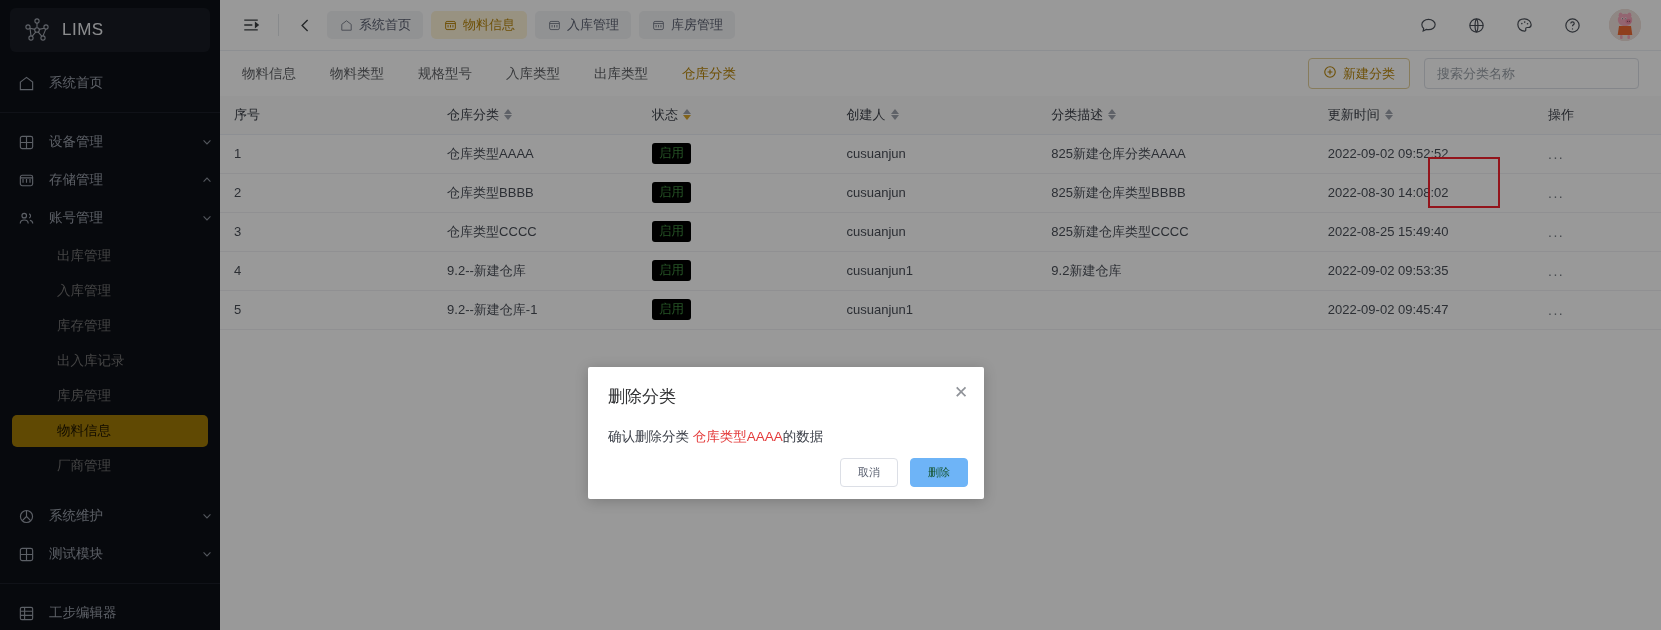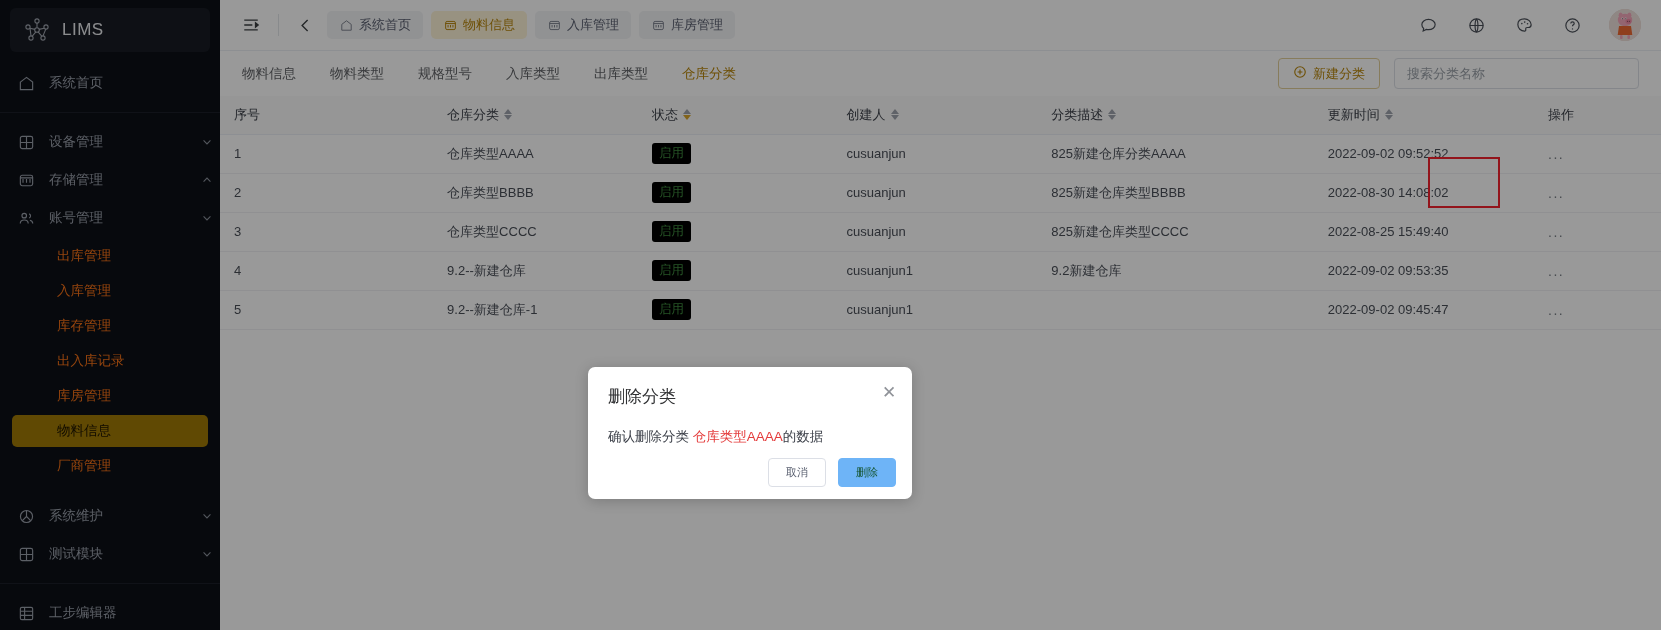--- a/index.html
+++ b/index.html
@@ -40,21 +40,21 @@
     color: #9aa0ab; font-size: 13.5px;
     cursor: pointer; position: relative;
   }
   .nav-item .ico { width: 17px; height: 17px; flex: 0 0 17px; display:flex; align-items:center; justify-content:center; }
   .nav-item .lbl { flex: 1; }
   .nav-item .chev { width: 26px; flex: 0 0 26px; display:flex; align-items:center; justify-content:center; }
   .nav-sep { height: 1px; background: #1b1f28; margin: 10px 0; }
   .sub-item {
     height: 32px; display: flex; align-items: center;
     margin: 3px 12px; padding-left: 45px;
-    color: #f97316; font-size: 13.5px; border-radius: 5px;
+    color: #737373; font-size: 13.5px; border-radius: 5px;
     cursor: pointer;
   }
   .sub-item.active {
     background: #a07a06;
     color: #1d1400;
   }
 
   
   .main { flex: 1; height: 630px; display: flex; flex-direction: column; background: #f0f2f5; position: relative; }
 
@@ -88,21 +88,21 @@
   .subnav-tabs { display: flex; align-items: center; gap: 34px; }
   .subtab { font-size: 13.5px; color: #606266; cursor: pointer; }
   .subtab.active { color: #b8860b; }
   .subnav-right { margin-left: auto; display: flex; align-items: center; gap: 14px; }
   .btn-new {
     height: 31px; border: 1px solid #e2cf9a; border-radius: 4px;
     background: #fff; color: #b8860b; font-size: 13px;
     display: flex; align-items: center; gap: 6px; padding: 0 14px; cursor: pointer;
   }
   .search-box {
-    height: 31px; width: 245px; border: 1px solid #dcdfe6; border-radius: 4px;
+    height: 31px; width: 215px; border: 1px solid #dcdfe6; border-radius: 4px;
     background: #fff; display:flex; align-items:center; padding: 0 12px;
   }
   .search-box input {
     border: none; outline: none; width: 100%; font-size: 13px; color: #303133;
     font-family: "Liberation Sans", sans-serif; background: transparent;
   }
   .search-box input::placeholder { color: #9aa0a8; }
 
   .tablewrap { flex: 1; background: #ffffff; margin: 0; overflow: hidden; }
   table { width: 100%; border-collapse: collapse; table-layout: fixed; }
@@ -140,22 +140,22 @@
     position: absolute; left: 1428px; top: 157px; width: 72px; height: 51px;
     border: 2px solid #f5222d; z-index: 40; pointer-events: none;
   }
 
   
   .overlay {
     position: absolute; left: 0; top: 0; width: 1661px; height: 630px;
     background: rgba(0,0,0,0.40); z-index: 50;
   }
   .modal {
-    position: absolute; left: 588px; top: 367px; width: 324px; height: 132px;
-    background: #fff; border-radius: 7px; z-index: 60;
+    position: absolute; left: 588px; top: 367px; width: 396px; height: 132px;
+    background: #fff; border-radius: 2px; z-index: 60;
     box-shadow: 0 2px 14px rgba(0,0,0,.2);
   }
   .modal-title { font-size: 17px; color: #303133; padding: 18px 20px 0 20px; }
   .modal-close {
     position: absolute; right: 14px; top: 16px; width: 18px; height: 18px;
     display:flex; align-items:center; justify-content:center;
     color: #909399; font-size: 17px; cursor: pointer; line-height: 1;
   }
   .modal-body { font-size: 13.5px; color: #3c4049; padding: 20px 20px 0 20px; }
   .modal-body .hl { color: #e43b3b; }

